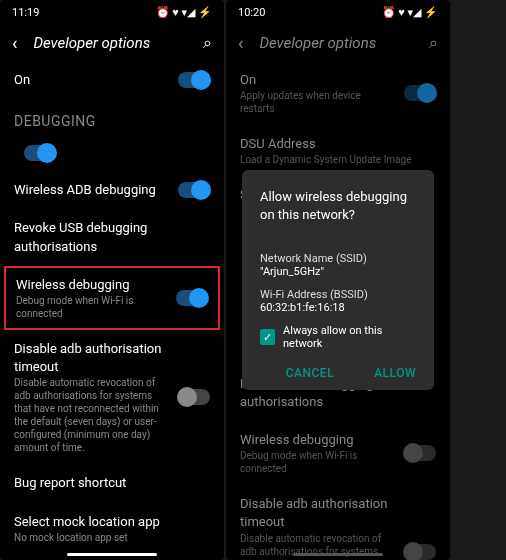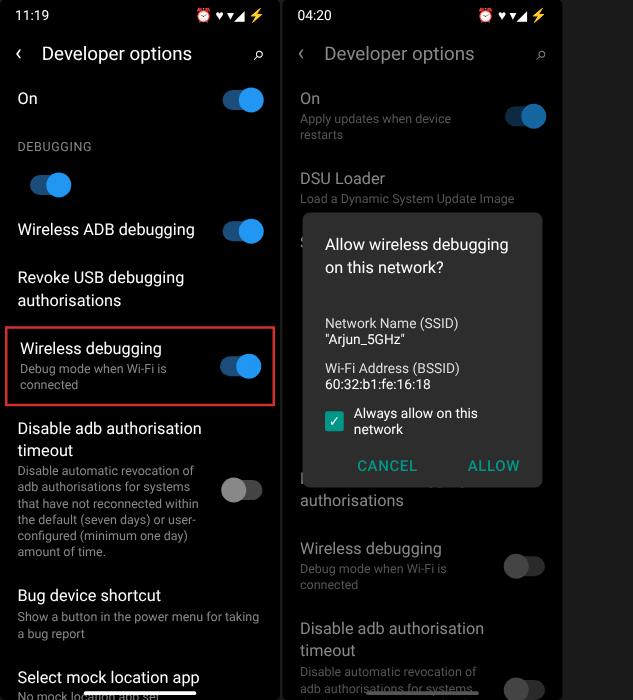--- a/index.html
+++ b/index.html
@@ -1,32 +1,32 @@
 <!DOCTYPE html>
 <html><head>
 <meta charset="utf-8">
 <style>
   * { margin: 0; padding: 0; box-sizing: border-box; font-family: -apple-system, Roboto, sans-serif; }
   body { background: #1a1a1a; display: flex; gap: 2px; }
   .phone { width: 224px; height: 560px; background: #000; position: relative; overflow: hidden; border-radius: 4px; }
   .statusbar { height: 24px; display: flex; justify-content: space-between; align-items: center; padding: 0 12px; font-size: 11px; color: #fff; }
   .statusbar .icons { display: flex; gap: 4px; font-size: 11px; }
   .header { display: flex; align-items: center; padding: 8px 12px; gap: 16px; }
-  .header .title { flex: 1; color: #fff; font-size: 15px; font-weight: 400; }
+  .header .title { flex: 1; color: #fff; font-size: 15px; font-weight: 400; font-style: italic; }
   .header-dimmed .title { color: #888; }
   .back-icon { color: #fff; font-size: 18px; }
   .search-icon { color: #fff; font-size: 16px; }
   .header-dimmed .back-icon, .header-dimmed .search-icon { color: #888; }
   .row { padding: 10px 14px; display: flex; align-items: center; justify-content: space-between; }
   .row .text { flex: 1; }
   .row .primary { color: #fff; font-size: 13px; line-height: 1.4; }
   .row .secondary { color: #888; font-size: 10px; line-height: 1.3; }
   .dim .primary { color: #888; }
   .dim .secondary { color: #555; }
-  .section-label { color: #888; font-size: 10px; padding: 14px 14px 6px; letter-spacing: 0.5px; }
+  .section-label { color: #888; font-size: 14px; padding: 14px 14px 6px; letter-spacing: 0.5px; }
   .toggle { width: 32px; height: 16px; border-radius: 8px; position: relative; flex-shrink: 0; margin-left: 10px; }
   .toggle.on { background: #1a4d7a; }
   .toggle.on::after { content: ''; position: absolute; right: -1px; top: -2px; width: 20px; height: 20px; border-radius: 50%; background: #2196f3; }
   .toggle.off { background: #444; }
   .toggle.off::after { content: ''; position: absolute; left: -1px; top: -2px; width: 20px; height: 20px; border-radius: 50%; background: #888; }
   .toggle.dim-on { background: #0d2a42; }
   .toggle.dim-on::after { content: ''; position: absolute; right: -1px; top: -2px; width: 20px; height: 20px; border-radius: 50%; background: #1565a0; }
   .toggle.dim-off { background: #2a2a2a; }
   .toggle.dim-off::after { content: ''; position: absolute; left: -1px; top: -2px; width: 20px; height: 20px; border-radius: 50%; background: #444; }
   .highlight-box { border: 2px solid #d32f2f; margin: 0 4px; }
@@ -91,22 +91,21 @@
     </div>
     <div class="row">
       <div class="text">
         <div class="primary">Disable adb authorisation timeout</div>
         <div class="secondary">Disable automatic revocation of adb authorisations for systems that have not reconnected within the default (seven days) or user-configured (minimum one day) amount of time.</div>
       </div>
       <div class="toggle off"></div>
     </div>
     <div class="row">
       <div class="text">
-        <div class="primary">Bug device shortcut</div>
-        <div class="secondary">Show a button in the power menu for taking a bug report</div>
+        <div class="primary">Bug report shortcut</div>
       </div>
     </div>
     <div class="row">
       <div class="text">
         <div class="primary">Select mock location app</div>
         <div class="secondary">No mock location app set</div>
       </div>
     </div>
     <div class="row">
       <div class="text">
@@ -115,39 +114,39 @@
       </div>
 
     </div>
 
   </div>
   <div class="navbar"></div>
 </div>
 
 <div class="phone">
   <div class="statusbar">
-    <span>04:20</span>
+    <span>10:20</span>
     <span class="icons">⏰ ♥ ▾◢ ⚡</span>
   </div>
   <div class="header header-dimmed">
     <span class="back-icon">‹</span>
     <span class="title">Developer options</span>
     <span class="search-icon">⌕</span>
   </div>
   <div class="content dim">
     <div class="row">
       <div class="text">
         <div class="primary">On</div>
         <div class="secondary">Apply updates when device restarts</div>
       </div>
       <div class="toggle dim-on"></div>
     </div>
     <div class="row">
       <div class="text">
-        <div class="primary">DSU Loader</div>
+        <div class="primary">DSU Address</div>
         <div class="secondary">Load a Dynamic System Update Image</div>
       </div>
     </div>
     <div class="row">
       <div class="text">
           <div class="primary">System UI demo mode</div>
         </div>
     </div>
     <div style="height:150px"></div>
     <div class="row">

